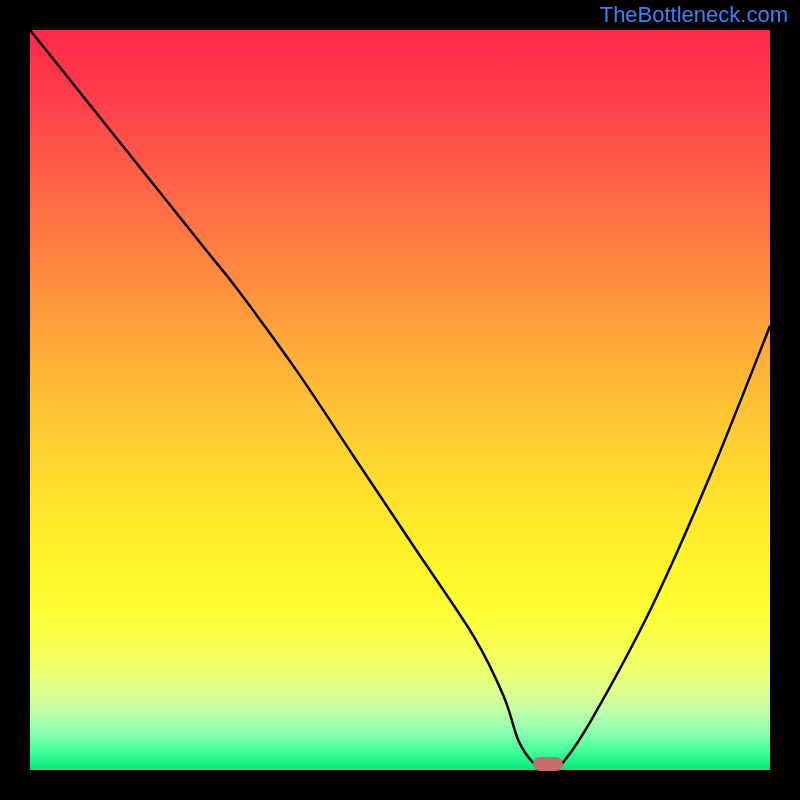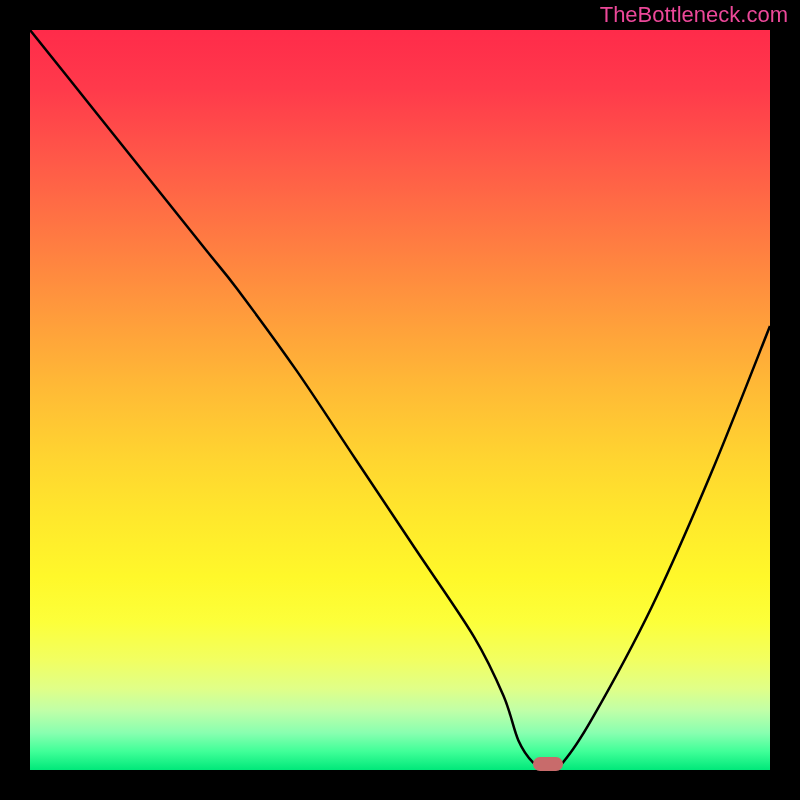--- a/index.html
+++ b/index.html
@@ -7,21 +7,21 @@
     width: 800px;
     height: 800px;
     background: #000;
     position: relative;
     font-family: Arial, sans-serif;
   }
   .watermark {
     position: absolute;
     top: 2px;
     right: 12px;
-    color: #ec4899;
+    color: #3b82f6;
     font-size: 22px;
     font-weight: 500;
     z-index: 10;
   }
   .plot-area {
     position: absolute;
     left: 30px;
     top: 30px;
     width: 740px;
     height: 740px;

